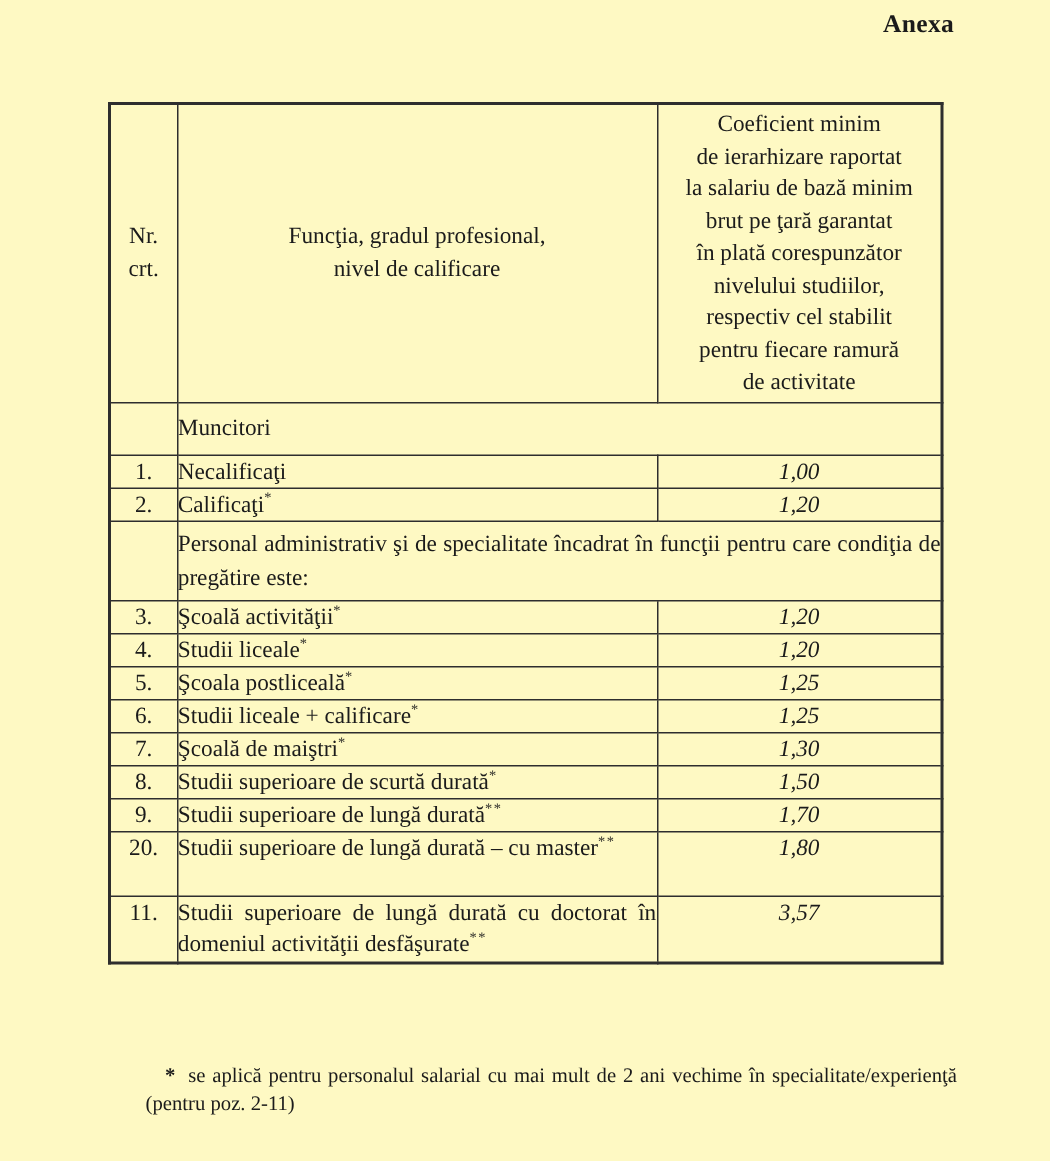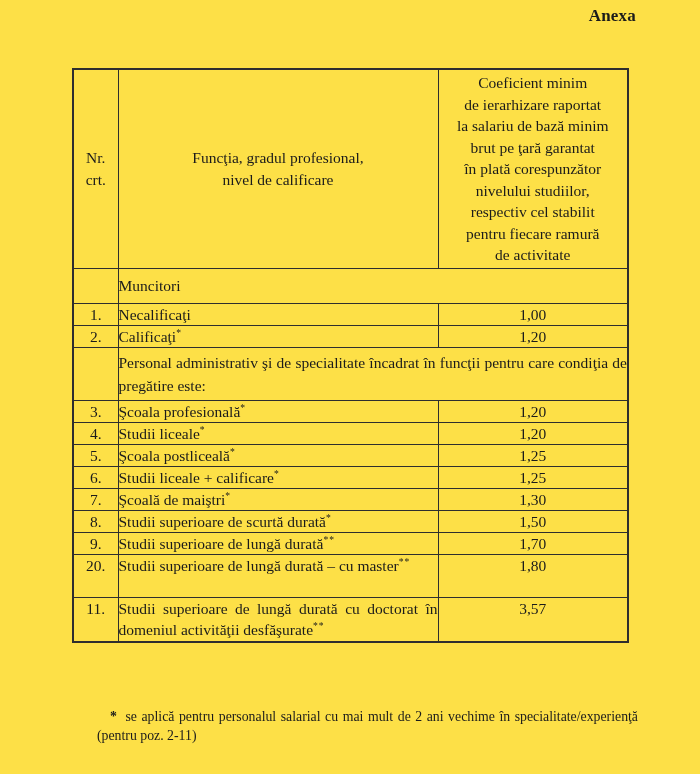--- a/index.html
+++ b/index.html
@@ -4,21 +4,21 @@
 <style>
   html, body {
     margin: 0;
     padding: 0;
     background: #ffffff;
   }
   .page {
     position: relative;
     width: 700px;
     height: 774px;
-    background: #fde047;
+    background: #fef9c3;
     font-family: "Liberation Serif", "DejaVu Serif", serif;
     color: #1b1b1b;
     overflow: hidden;
   }
   .annex {
     position: absolute;
     top: 6px;
     left: 0;
     right: 64px;
     text-align: right;
@@ -73,20 +73,21 @@
     vertical-align: top;
     padding: 1px 4px 0 7px;
     line-height: 21px;
   }
   td.label-cell.justify { text-align: justify; }
   td.value-cell {
     text-align: center;
     vertical-align: top;
     line-height: 21px;
     padding-top: 1px;
+    font-style: italic;
   }
   sup.star {
     font-size: 62%;
     line-height: 0;
     vertical-align: super;
     letter-spacing: 1px;
   }
   .footnotes {
     position: absolute;
     left: 85px;
@@ -150,21 +151,21 @@
     <td class="value-cell">1,20</td>
   </tr>
 
   <tr class="section-row-tall">
     <td class="nr-cell"></td>
     <td class="section-cell justify" colspan="2">Personal administrativ şi de specialitate încadrat în funcţii pentru care condiţia de pregătire este:</td>
   </tr>
 
   <tr class="item-row">
     <td class="nr-cell">3.</td>
-    <td class="label-cell"><span>Şcoala profesională</span><sup class="star">*</sup></td>
+    <td class="label-cell"><span>Şcoală activităţii</span><sup class="star">*</sup></td>
     <td class="value-cell">1,20</td>
   </tr>
 
   <tr class="item-row">
     <td class="nr-cell">4.</td>
     <td class="label-cell"><span>Studii liceale</span><sup class="star">*</sup></td>
     <td class="value-cell">1,20</td>
   </tr>
 
   <tr class="item-row">

